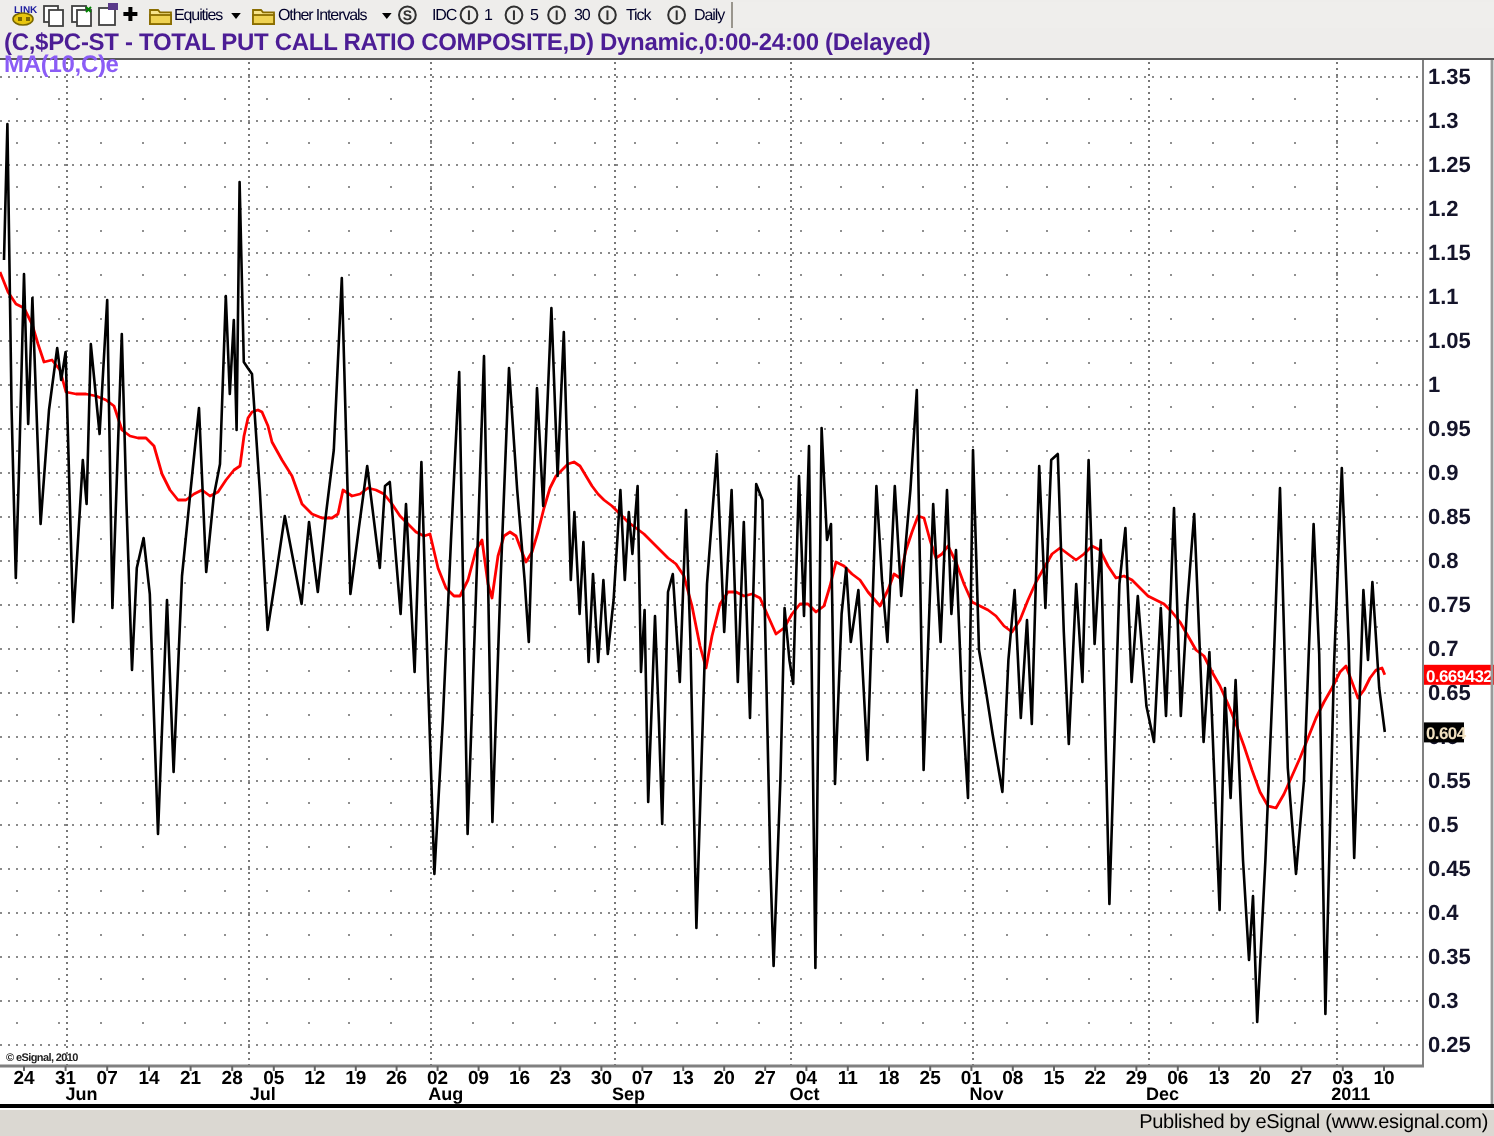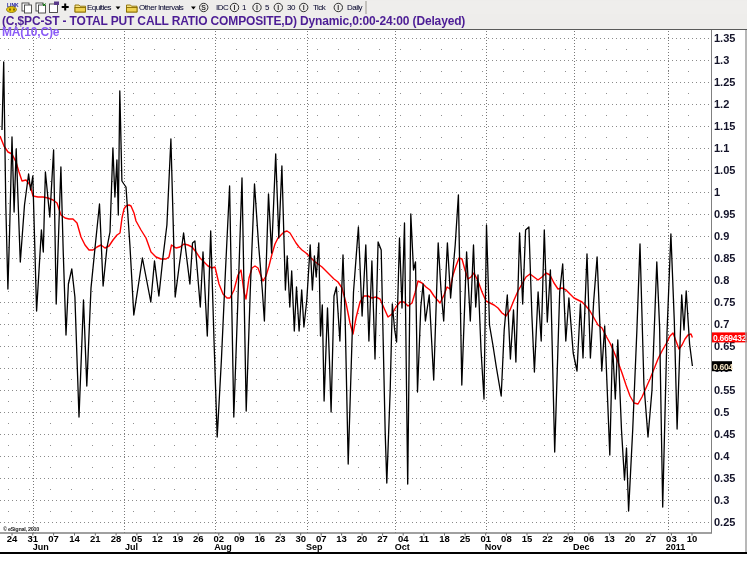--- a/index.html
+++ b/index.html
@@ -976,12 +976,15 @@
  <span class="tbt" style="left:216px">IDC</span>
  <span class="tbt" style="left:242px">1</span>
  <span class="tbt" style="left:265px">5</span>
  <span class="tbt" style="left:287px">30</span>
  <span class="tbt" style="left:313px">Tick</span>
  <span class="tbt" style="left:347px">Daily</span>
 </div>
 <div id="title1">(C,$PC-ST - TOTAL PUT CALL RATIO COMPOSITE,D) Dynamic,0:00-24:00 (Delayed)</div>
 <div id="title2">MA(10,C)e</div>
 <div id="footline"></div>
+<div id="footer">
+      <span>Published by eSignal (www.esignal.com)</span>
+    </div>
 </div>
 </body></html>

